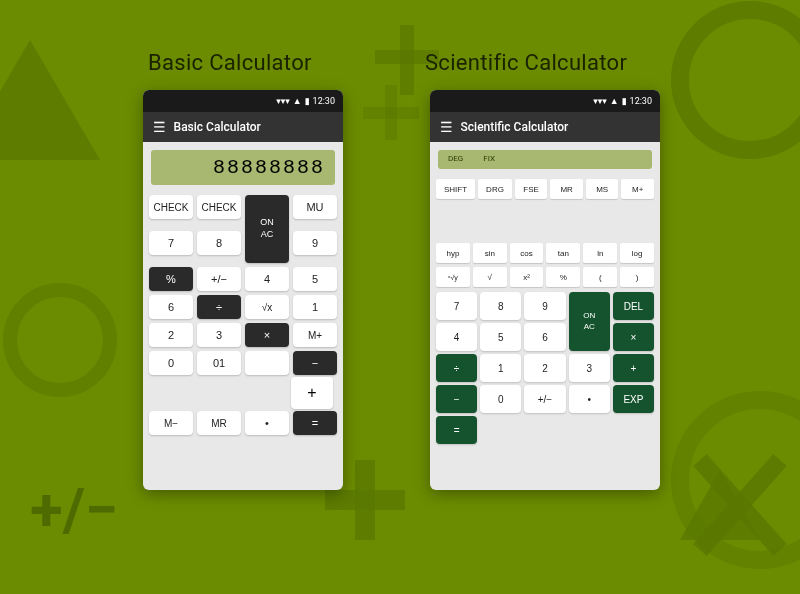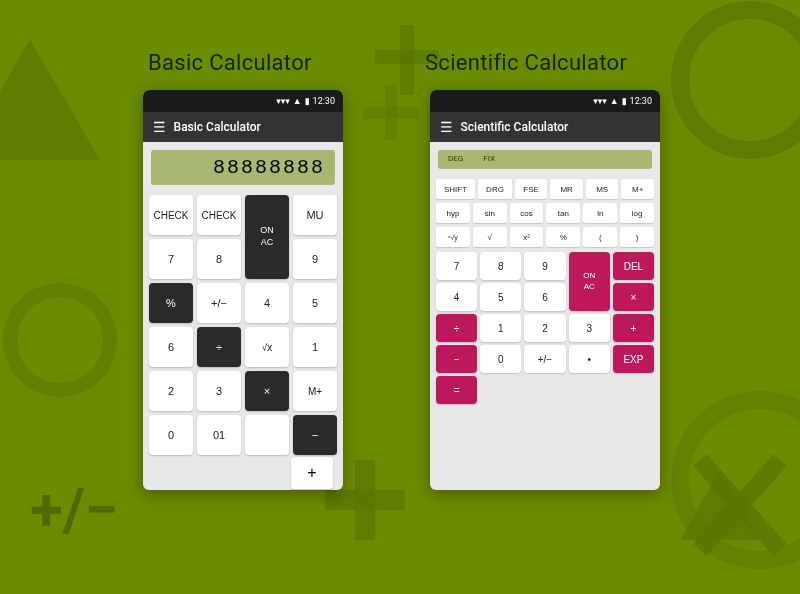--- a/index.html
+++ b/index.html
@@ -117,21 +117,21 @@
     .calc-btn {
       border: none;
       border-radius: 4px;
       cursor: pointer;
       font-size: 11px;
       font-weight: 500;
       padding: 0;
       display: flex;
       align-items: center;
       justify-content: center;
-      height: 40px;
+      height: 24px;
       background: #ffffff;
       color: #222;
       box-shadow: 0 1px 2px rgba(0,0,0,0.2);
     }
     .calc-btn.dark {
       background: #2a2a2a;
       color: white;
     }
 
     
@@ -165,21 +165,21 @@
       padding: 0;
       display: flex;
       align-items: center;
       justify-content: center;
       height: 28px;
       background: #ffffff;
       color: #222;
       box-shadow: 0 1px 2px rgba(0,0,0,0.18);
     }
     .calc-btn-sci.dark {
-      background: #be185d;
+      background: #14532d;
       color: white;
       text-align: center;
     }
     .plus-btn {
       background: white;
       border: none;
       border-radius: 4px;
       width: 42px;
       height: 32px;
       font-size: 16px;
@@ -310,21 +310,21 @@
   </div>
 
   <div class="btn-grid-sci-top">
     <button class="calc-btn-sm">SHIFT</button>
     <button class="calc-btn-sm">DRG</button>
     <button class="calc-btn-sm">FSE</button>
     <button class="calc-btn-sm">MR</button>
     <button class="calc-btn-sm">MS</button>
     <button class="calc-btn-sm">M+</button>
   </div>
-  <div class="btn-grid-sci-top" style="padding-top: 2px;">
+  <div class="btn-grid-sci-top" style="padding-top: 2px; margin-top: 40px;">
     <button class="calc-btn-sm">hyp</button>
     <button class="calc-btn-sm">sin</button>
     <button class="calc-btn-sm">cos</button>
     <button class="calc-btn-sm">tan</button>
     <button class="calc-btn-sm">ln</button>
     <button class="calc-btn-sm">log</button>
   </div>
   <div class="btn-grid-sci-top" style="padding-top: 2px;">
     <button class="calc-btn-sm" style="font-size: 7px;">ˣ√y</button>
     <button class="calc-btn-sm">√</button>

